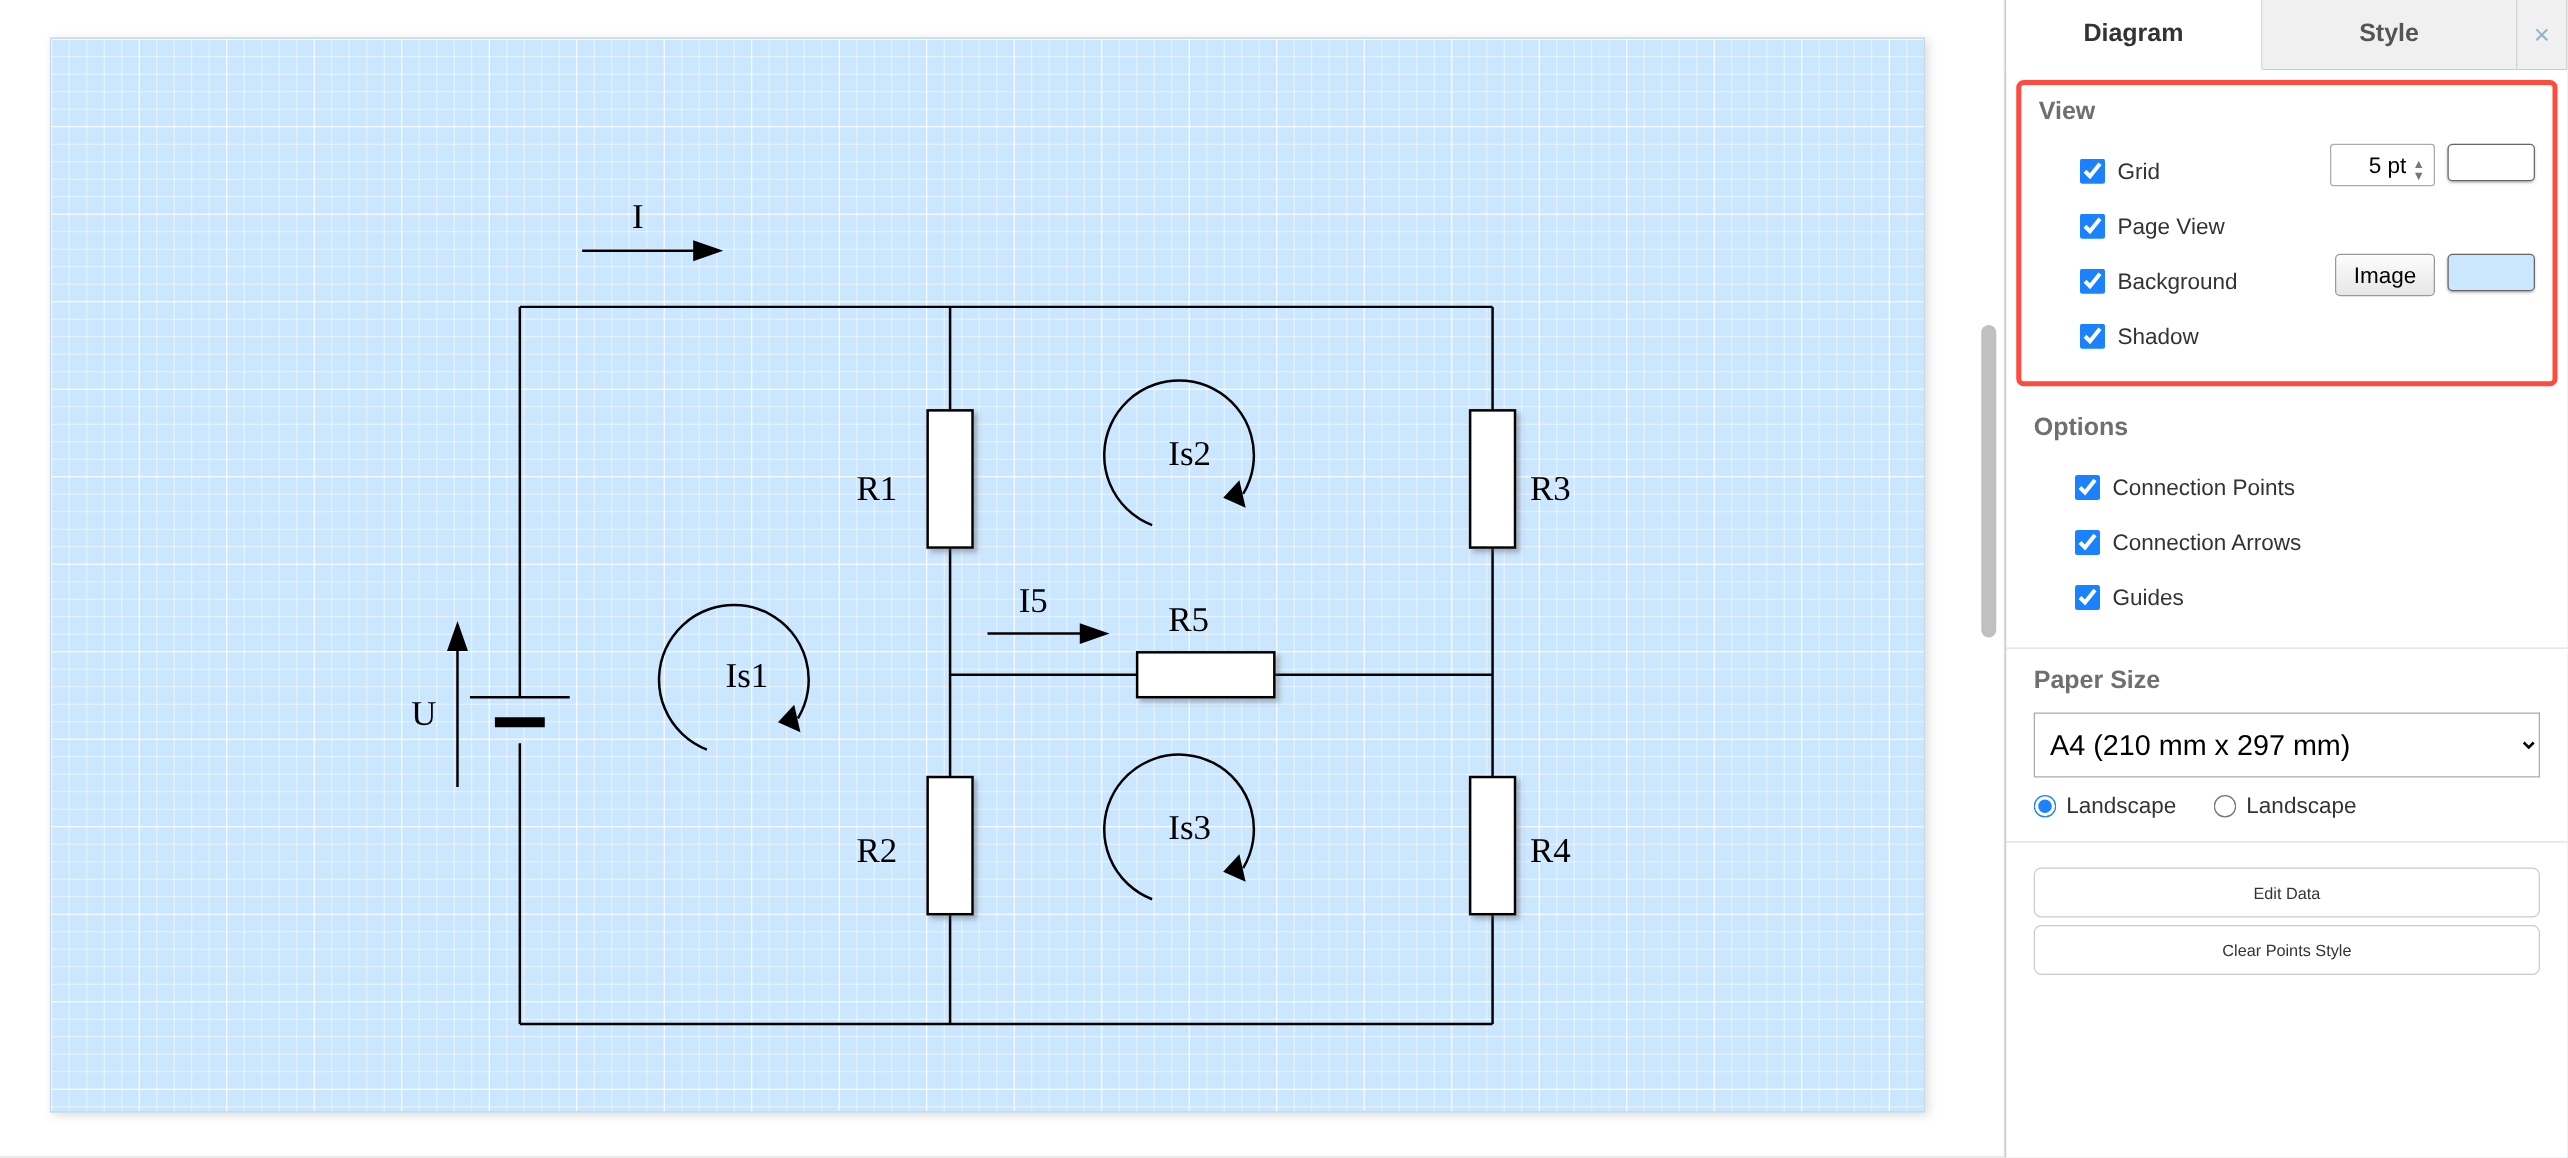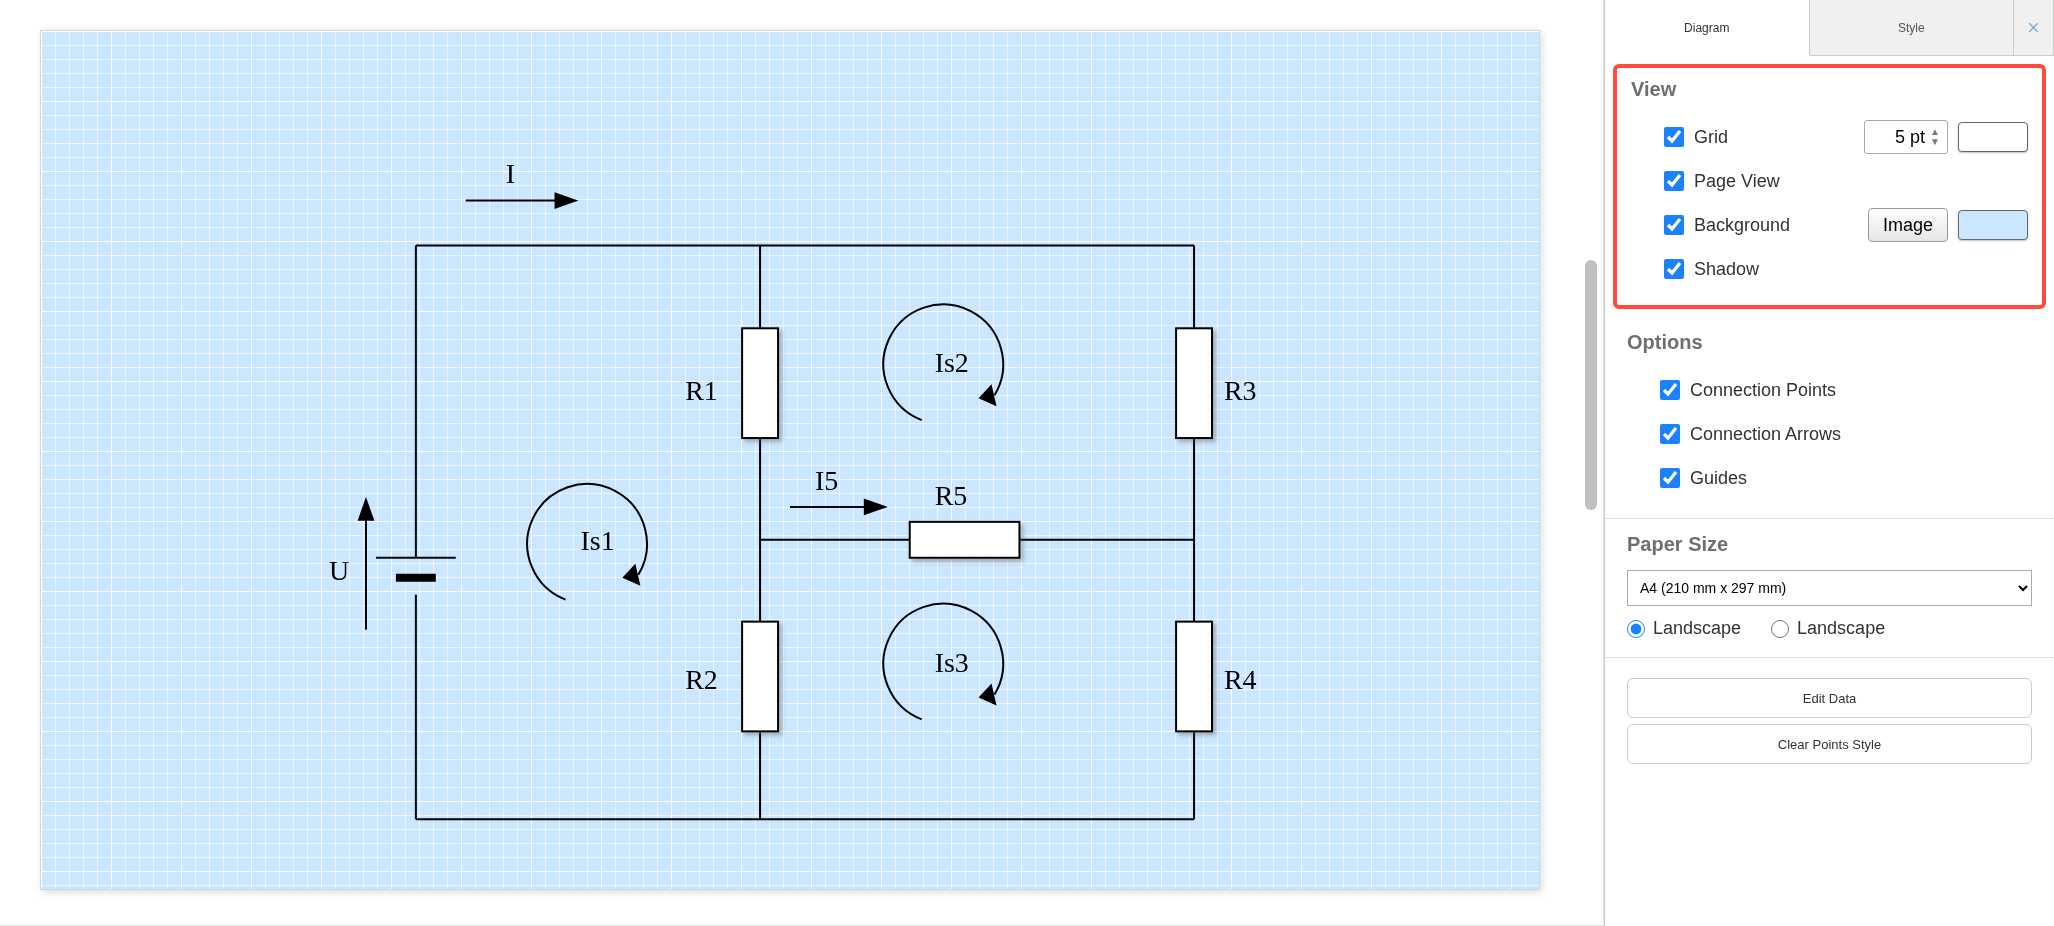--- a/index.html
+++ b/index.html
@@ -67,22 +67,22 @@
   .tabs {
     display: flex;
     height: 56px;
     border-bottom: 1px solid #ccc;
   }
   .tab {
     flex: 1;
     display: flex;
     align-items: center;
     justify-content: center;
-    font-size: 12px;
-    font-weight: 400;
+    font-size: 20px;
+    font-weight: 700;
     color: #555;
     background: #f0f0f0;
     border-right: 1px solid #ccc;
     cursor: pointer;
   }
   .tab.active {
     background: #fff;
     color: #333;
     border-bottom: 1px solid #fff;
     margin-bottom: -1px;
@@ -107,21 +107,20 @@
     margin-bottom: 14px;
   }
   .highlight-box {
     border: 4px solid #ff4a3d;
     border-radius: 6px;
     margin: 8px;
     padding: 10px 14px 14px 14px;
   }
   .row {
     display: flex;
-    align-items: center;
     min-height: 44px;
     gap: 10px;
     padding-left: 33px;
   }
   .row label {
     display: flex;
     align-items: center;
     gap: 10px;
     color: #333;
   }
@@ -170,24 +169,24 @@
     height: 34px;
     padding: 0 14px;
     background: linear-gradient(#fdfdfd,#e6e6e6);
     border: 1px solid #999;
     border-radius: 4px;
     font-size: 18px;
     cursor: pointer;
   }
   .select {
     width: 100%;
-    height: 36px;
+    height: 52px;
     border: 1px solid #aaa;
     background: #fff;
-    font-size: 14px;
+    font-size: 23px;
     padding: 0 8px;
     cursor: pointer;
   }
   .radio-row {
     display: flex;
     gap: 30px;
     margin-top: 12px;
     align-items: center;
   }
   .radio-row label { display: flex; align-items: center; gap: 8px; }

